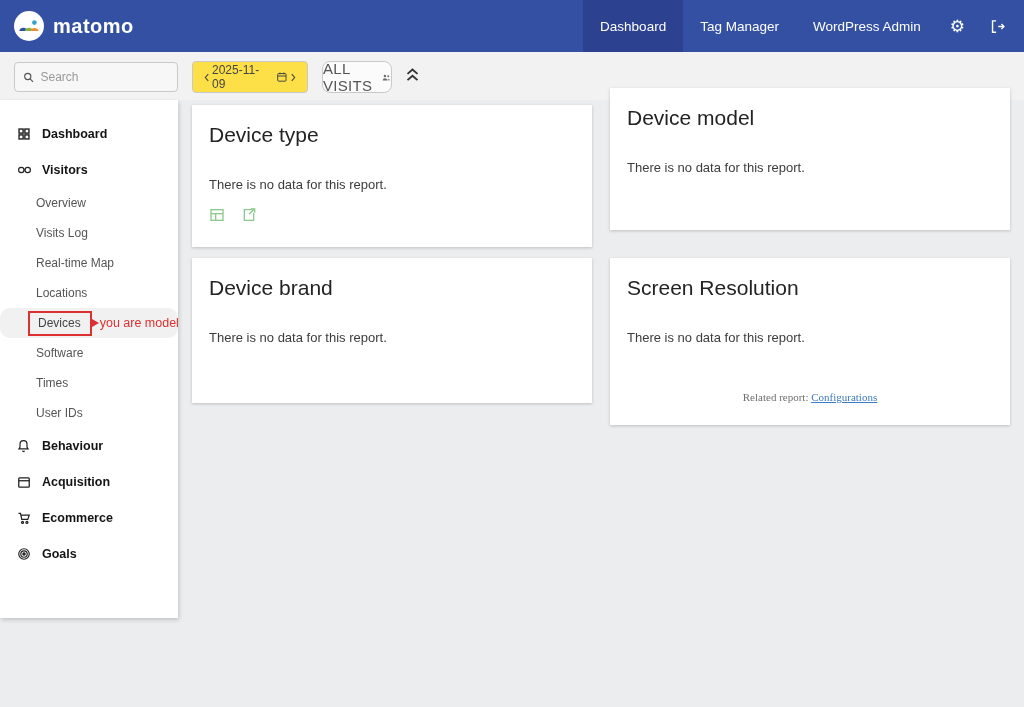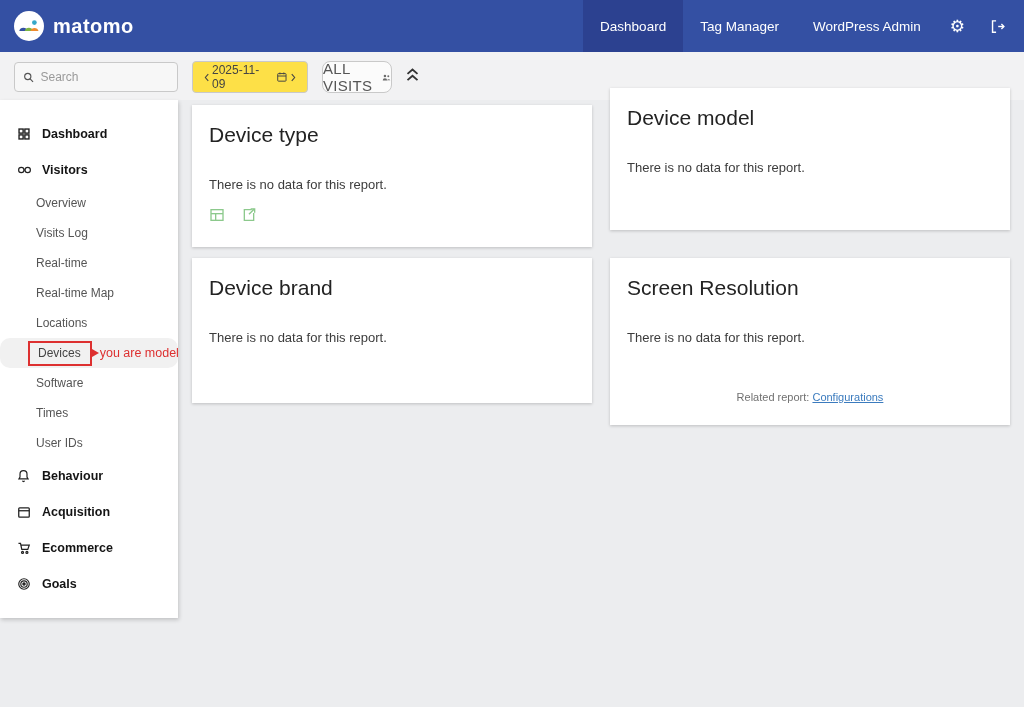--- a/index.html
+++ b/index.html
@@ -87,21 +87,21 @@
   .annotation-label { color:#dd3030; font-size:12.5px; margin-left:1px; white-space:nowrap; }
 
   
   .card {
     position:absolute; background:#fff; box-shadow:0 1px 3px rgba(0,0,0,.2);
   }
   .card-title { font-size:21px; font-weight:400; color:#232323; position:absolute; left:17px; top:18px; }
   .card-body { font-size:13px; color:#3c3c3c; position:absolute; left:17px; top:72px; }
   .card-footer-icons { position:absolute; left:17px; top:102px; display:flex; gap:16px; color:#8cc98c; }
   .card-footer-icons span { cursor:pointer; display:flex; }
-  .related { position:absolute; left:0; right:0; top:133px; text-align:center; font-size:11px; color:#707070; }
+  .related { position:absolute; left:0; right:0; top:133px; text-align:center; font-size:11px; color:#707070;font-family:Liberation Serif, serif; }
   .related a { color:#3b7bbe; text-decoration:underline; cursor:pointer; }
 
   svg { display:block; }
 </style>
 </head>
 <body>
 
 <div class="navbar">
   <div class="brand">
     <svg class="brand-mark" viewBox="0 0 24 24">
@@ -203,23 +203,20 @@
     <span>Visitors</span>
   </div>
 
   <div class="side-sub">
     <span>Overview</span>
   </div>
   <div class="side-sub">
     <span>Visits Log</span>
   </div>
   <div class="side-sub">
-    <span>Real-time</span>
-  </div>
-  <div class="side-sub">
     <span>Real-time Map</span>
   </div>
   <div class="side-sub">
     <span>Locations</span>
   </div>
 
   <div class="side-sub active">
     <span class="devices-box">
       <span>Devices</span>
     </span>

